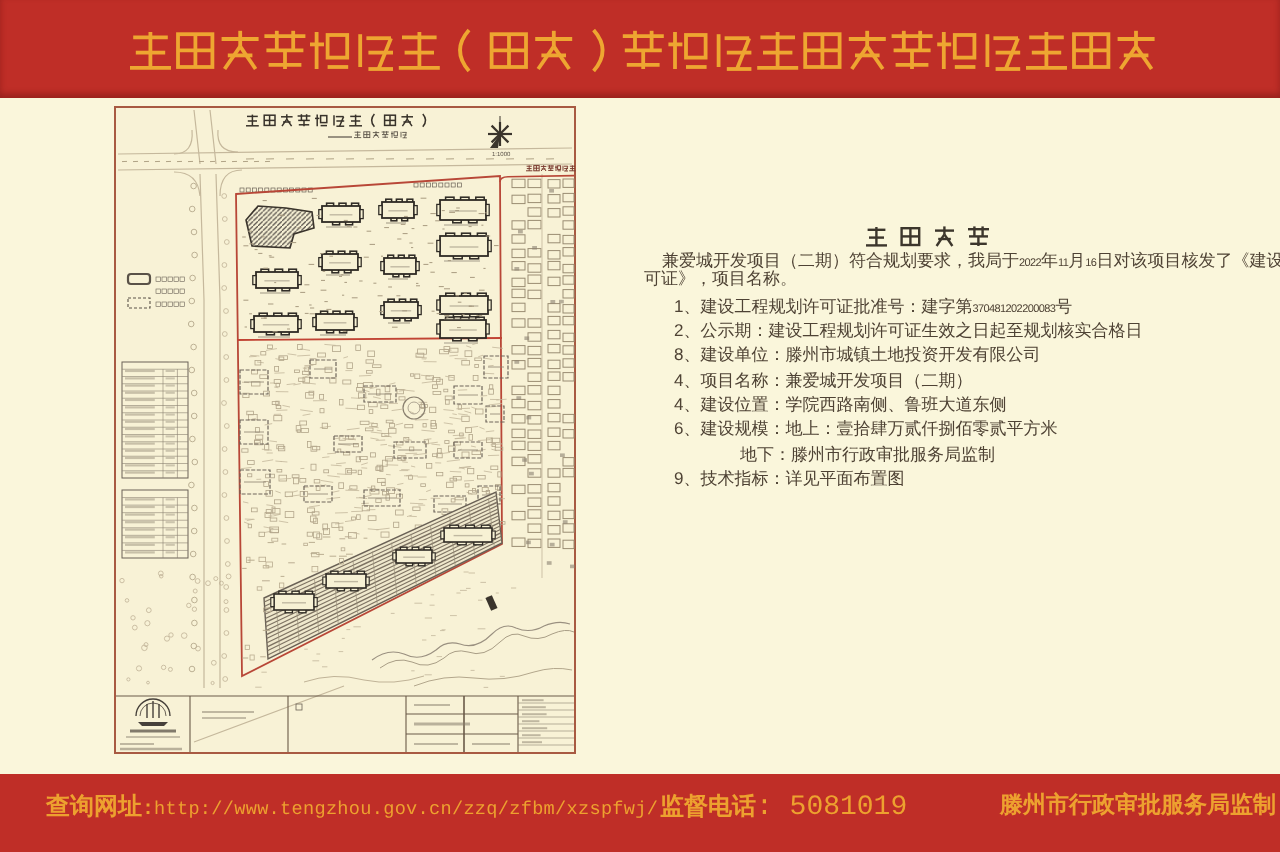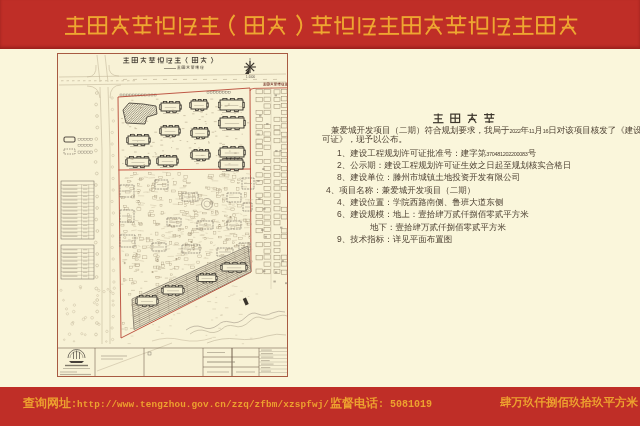--- a/index.html
+++ b/index.html
@@ -1624,29 +1624,29 @@
       <line x1="162.5" y1="13.2" x2="172.0" y2="13.2"></line>
       <line x1="163.1" y1="16.9" x2="171.4" y2="16.9"></line>
       <line x1="165.2" y1="8.2" x2="165.2" y2="13.2"></line>
       <line x1="169.3" y1="8.2" x2="169.3" y2="13.2"></line>
       <line x1="167.2" y1="13.2" x2="167.2" y2="18.0"></line>
     </g>
 </svg>
 
 <div class="abs" style="left:322px;top:0;width:312px;font-size:8.5px;color:#4e4234;line-height:1">
 <div class="abs" style="left:9px;top:126px;white-space:nowrap">兼爱城开发项目（二期）符合规划要求，我局于<span class="d">2022</span>年<span class="d">11</span>月<span class="d">16</span>日对该项目核发了《建设工程规划许</div>
-<div class="abs" style="left:0;top:135px;white-space:nowrap">可证》，现予以公布。</div>
+<div class="abs" style="left:0;top:135px;white-space:nowrap">可证》，项目名称。</div>
 <div class="abs" style="left:15px;top:149px;white-space:nowrap">1、建设工程规划许可证批准号：建字第<span class="d">370481202200083</span>号</div>
 <div class="abs" style="left:15px;top:161px;white-space:nowrap">2、公示期：建设工程规划许可证生效之日起至规划核实合格日</div>
 <div class="abs" style="left:15px;top:173px;white-space:nowrap">8、建设单位：滕州市城镇土地投资开发有限公司</div>
-<div class="abs" style="left:4px;top:186px;white-space:nowrap">4、项目名称：兼爱城开发项目（二期）</div>
+<div class="abs" style="left:15px;top:186px;white-space:nowrap">4、项目名称：兼爱城开发项目（二期）</div>
 <div class="abs" style="left:15px;top:198px;white-space:nowrap">4、建设位置：学院西路南侧、鲁班大道东侧</div>
 <div class="abs" style="left:15px;top:210px;white-space:nowrap">6、建设规模：地上：壹拾肆万贰仟捌佰零贰平方米</div>
-<div class="abs" style="left:48px;top:223px;white-space:nowrap">地下：壹拾肆万贰仟捌佰零贰平方米</div>
+<div class="abs" style="left:48px;top:223px;white-space:nowrap">地下：滕州市行政审批服务局监制</div>
 <div class="abs" style="left:15px;top:235px;white-space:nowrap">9、技术指标：详见平面布置图</div>
 </div>
 
 <div class="abs" style="left:0;top:387px;width:640px;height:39px;background:#bf2e27"></div>
 
-<div class="abs" style="left:23px;top:395px;color:#eda12f;font-size:12px;font-weight:bold;white-space:nowrap">查询网址<span style="font-family:'Liberation Mono',monospace;font-size:10px;font-weight:bold">:</span><span style="font-family:'Liberation Mono',monospace;font-size:9.3px;font-weight:bold;letter-spacing:0.15px">http://www.tengzhou.gov.cn/zzq/zfbm/xzspfwj/</span></div>
+<div class="abs" style="left:23px;top:395px;color:#eda12f;font-size:12px;font-weight:bold;white-space:nowrap">查询网址<span style="font-family:'Liberation Mono',monospace;font-size:10px;font-weight:bold">:</span><span style="font-family:'Liberation Mono',monospace;font-size:9.3px;font-weight:normal;letter-spacing:0.15px">http://www.tengzhou.gov.cn/zzq/zfbm/xzspfwj/</span></div>
 
-<div class="abs" style="left:330px;top:395px;color:#eda12f;font-size:12px;font-weight:bold;white-space:nowrap">监督电话<span style="font-family:'Liberation Mono',monospace;font-size:10px;font-weight:bold">: 5081019</span></div>
+<div class="abs" style="left:330px;top:395px;color:#eda12f;font-size:12px;font-weight:bold;white-space:nowrap">监督电话<span style="font-family:'Liberation Mono',monospace;font-size:14px;font-weight:normal">: 5081019</span></div>
 
-<div class="abs" style="left:500px;top:395px;color:#eda12f;font-size:11.5px;font-weight:bold;white-space:nowrap">肆万玖仟捌佰玖拾玖平方米</div>
+<div class="abs" style="left:500px;top:395px;color:#eda12f;font-size:11.5px;font-weight:bold;white-space:nowrap">滕州市行政审批服务局监制</div>
 </body></html>

